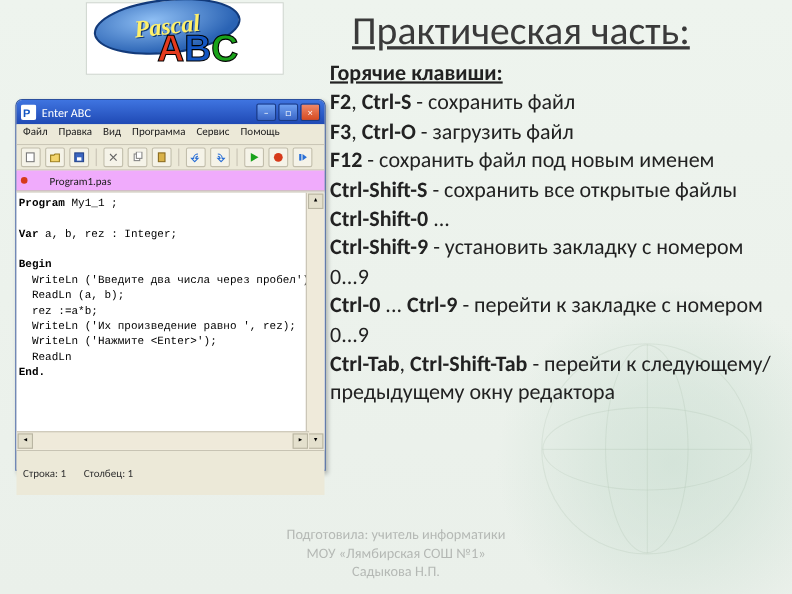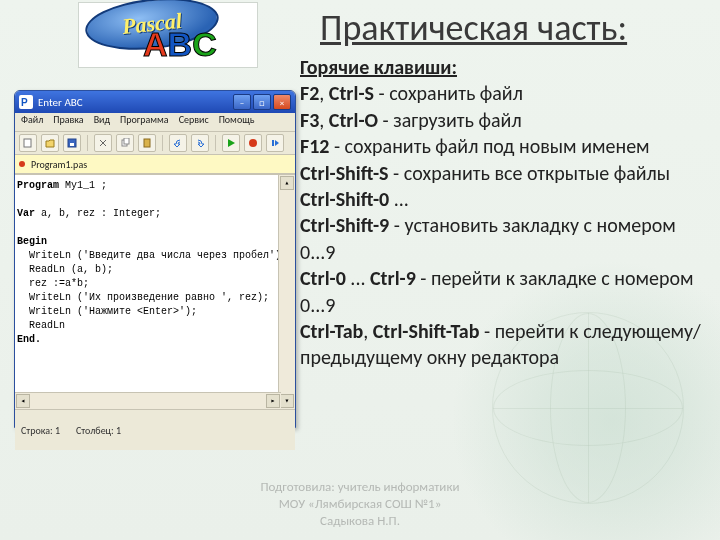--- a/index.html
+++ b/index.html
@@ -65,21 +65,21 @@
   }
   .tbar svg{flex:0 0 auto}
   .tbar .ttl{flex:1; font-size:11px;}
   .wctl{display:flex; gap:2px}
   .wbtn{width:16px;height:14px;background:linear-gradient(#6fa1f2,#3a66c7);border:1px solid #1a3a84;border-radius:2px;display:flex;align-items:center;justify-content:center;color:#fff;font-size:9px;line-height:1}
   .wbtn.close{background:linear-gradient(#ef8a6b,#d64a1f)}
   .menu{height:18px;background:#ece9d8;border-bottom:1px solid #c7c3b3;display:flex;align-items:flex-start;gap:10px;padding:0 6px;font-size:10px;color:#222}
   .tools{height:22px;background:#ece9d8;border-bottom:1px solid #c7c3b3;display:flex;align-items:center;gap:4px;padding:0 4px}
   .tbtn{width:16px;height:16px;border:1px solid #c2beac;background:#f5f3e8;border-radius:2px;display:flex;align-items:center;justify-content:center}
   .tsep{width:1px;height:16px;background:#c7c3b3;margin:0 2px}
-  .tabs{height:18px;background:#fef9c3;border-bottom:1px solid #c7c3b3;display:flex;align-items:center;padding:0 4px;font-size:10px;gap:6px}
+  .tabs{height:18px;background:#f0abfc;border-bottom:1px solid #c7c3b3;display:flex;align-items:center;padding:0 4px;font-size:10px;gap:20px}
   .tabdot{width:6px;height:6px;background:#d63a1a;border-radius:50%}
   .editor{background:#fff;height:226px;border-top:1px solid #c7c3b3;padding:4px 2px;font-family:"Courier New",monospace;font-size:10px;line-height:14px;color:#000;position:relative;overflow:hidden}
   .editor .kw{font-weight:700}
   .statusbar{height:16px;border-top:1px solid #c7c3b3;background:#ece9d8;display:flex;align-items:center;padding:12px 6px;font-size:10px;color:#333;gap:16px}
   .editor-line{white-space:pre}
   .scroll{position:absolute;right:0;top:0;bottom:0;width:14px;background:#efeada;border-left:1px solid #c7c3b3;display:flex;flex-direction:column;justify-content:space-between;align-items:center;padding:1px}
   .sarrow{width:12px;height:12px;background:#e4e0cd;border:1px solid #b9b5a2;font-size:8px;display:flex;align-items:center;justify-content:center}
   .hscroll{position:absolute;left:0;right:14px;bottom:0;height:14px;background:#efeada;border-top:1px solid #c7c3b3;display:flex;justify-content:space-between;align-items:center;padding:1px}
 
   

